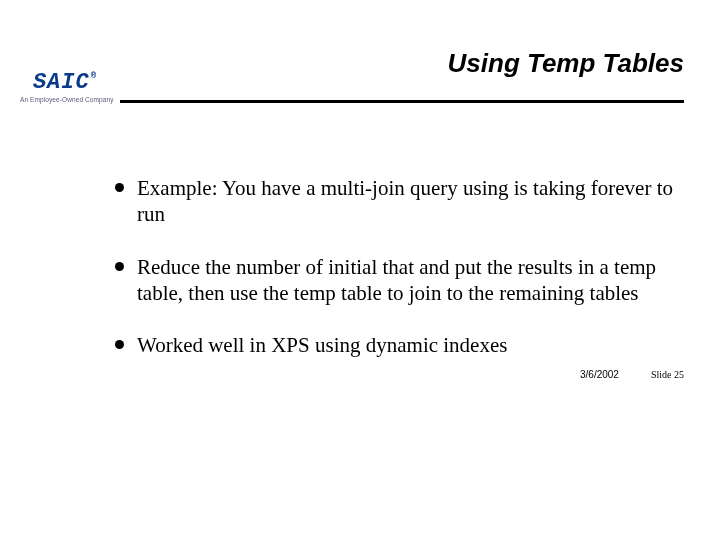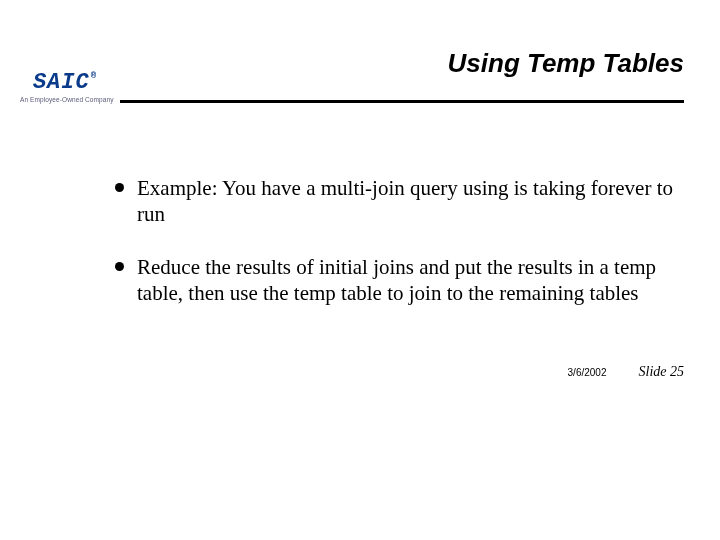--- a/index.html
+++ b/index.html
@@ -90,22 +90,21 @@
     align-items: baseline;
     gap: 32px;
   }
   .date {
     font-family: Arial, Helvetica, sans-serif;
     font-size: 10px;
     color: #000;
   }
   .slidenum {
     font-family: "Times New Roman", Times, serif;
-    font-style: italic;
-    font-size: 14px;
+    font-size: 10px;
     color: #000;
   }
 </style>
 </head>
 <body>
 
 <div class="slide">
 
   <div class="title">Using Temp Tables</div>
 
@@ -114,21 +113,22 @@
       <span>SAIC</span><span class="reg">®</span>
     </div>
     <div class="logo-tag">An Employee-Owned Company</div>
   </div>
 
   <div class="rule"></div>
 
   <div class="body">
     <ul class="bullets">
       <li>Example: You have a multi-join query using is taking forever to run</li>
-      <li>Reduce the results of initial joins and put the results in a temp table, then use the temp table to join to the remaining tables</li>
+      <li>Reduce the number of initial that and put the results in a temp table, then use the temp table to join to the remaining tables</li>
+      <li>Worked well in XPS using dynamic indexes</li>
     </ul>
   </div>
 
   <div class="footer">
     <span class="date">3/6/2002</span>
     <span class="slidenum">Slide 25</span>
   </div>
 
 </div>
 

